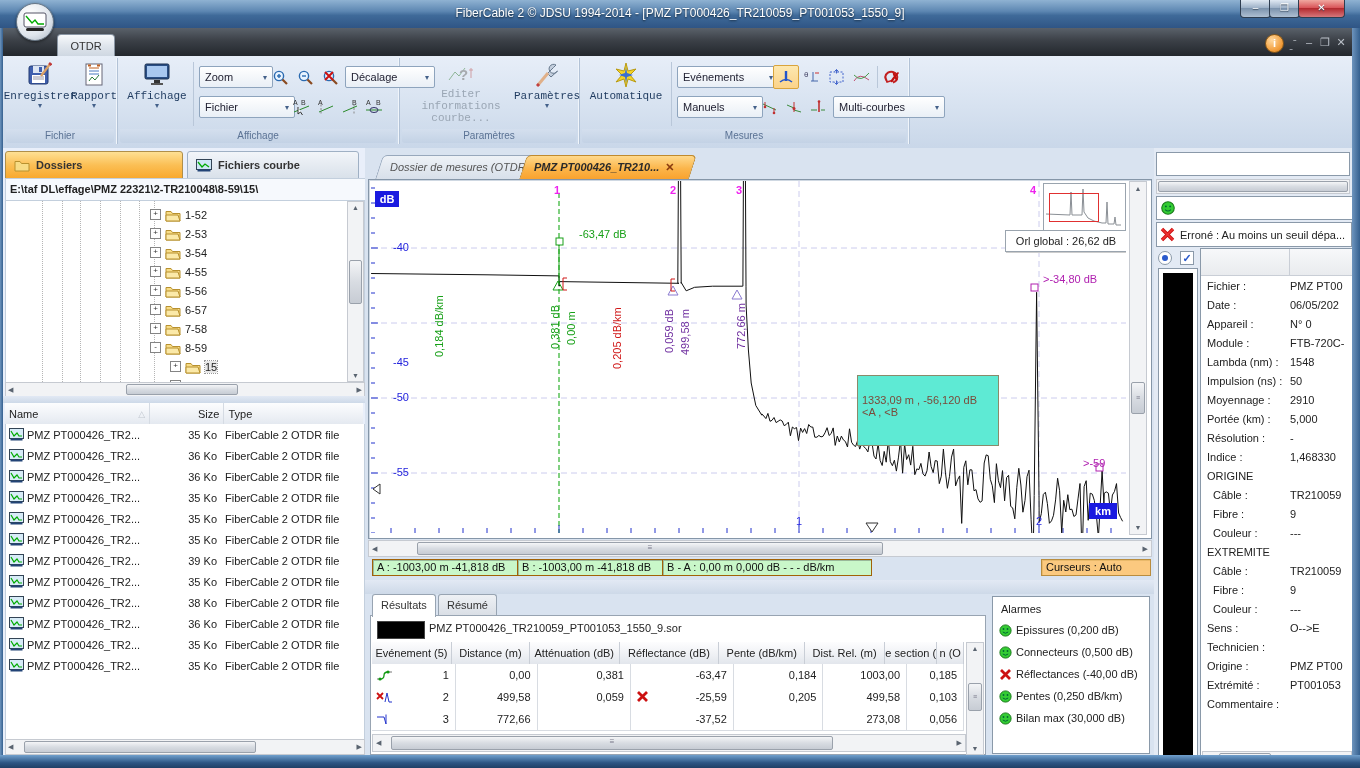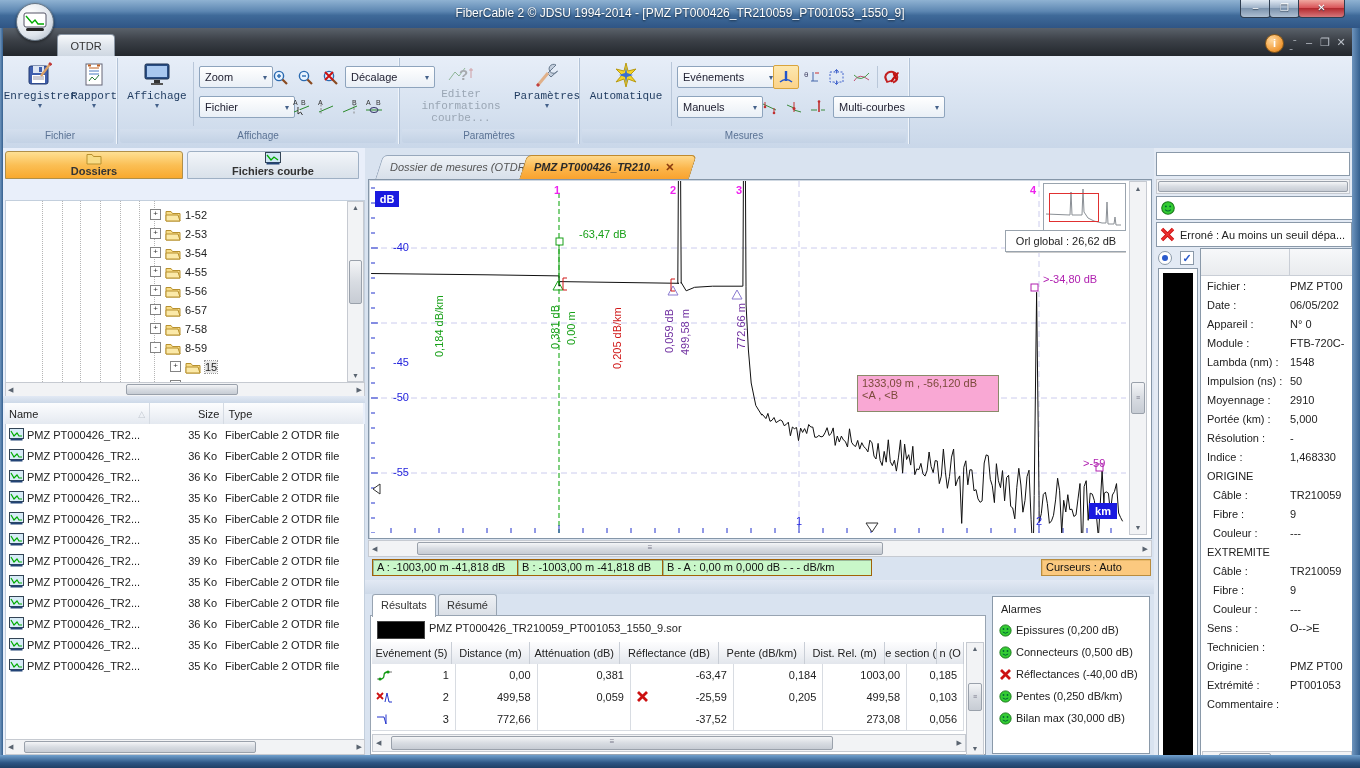--- a/index.html
+++ b/index.html
@@ -34,21 +34,21 @@
     height:66px;top:3px;color:#1e3a5f;font-size:11px;border:1px solid transparent;border-radius:3px;}
   .bigbtn .cap{margin-top:2px;line-height:12px;text-align:center;font-family:Liberation Mono, monospace;}
   .dd{color:#44618a;font-size:8px;line-height:7px;}
   .combo{position:absolute;display:flex;align-items:center;justify-content:space-between;height:20px;
     background:linear-gradient(#ffffff,#e9eff6);border:1px solid #8ea4bd;border-radius:2px;padding:0 5px;color:#223;}
   .icobtn{position:absolute;width:24px;height:22px;display:flex;align-items:center;justify-content:center;border:1px solid transparent;border-radius:2px;}
   .icobtn.sel{background:linear-gradient(#fde8b0,#fbd38a);border:1px solid #d9a43c;}
   .disabled{color:#9aa6b4;}
   
   .leftpanel{left:3px;top:148px;width:362px;height:607px;background:#e9effa;border-right:1px solid #9fb2c9;}
-  .ltab{position:absolute;top:3px;height:26px;border:1px solid #b08f4a;border-radius:3px 3px 0 0;display:flex;align-items:center;padding:0 8px;font-weight:bold;color:#333;flex-direction:column;}
+  .ltab{position:absolute;top:3px;height:26px;border:1px solid #b08f4a;border-radius:3px 3px 0 0;display:flex;align-items:center;gap:6px;padding:0 8px;font-weight:bold;color:#333;}
   .ltab.active{background:linear-gradient(#fee094,#fbbf55 50%,#f9a92e);}
   .ltab.idle{background:linear-gradient(#f2f5f9,#d9e1ea);border-color:#9fb0c4;font-weight:normal;}
   .pathbar{left:2px;top:30px;width:358px;height:21px;background:#f6f9fd;border:1px solid #c3cfdd;
     line-height:20px;font-weight:bold;color:#222;padding-left:4px;white-space:nowrap;overflow:hidden;}
   .treebox{left:2px;top:52px;width:358px;height:181px;background:#fff;border:1px solid #c3cfdd;overflow:hidden;}
   .guide{position:absolute;top:0;bottom:0;width:1px;border-left:1px dotted #b5b5b5;}
   .trow{position:absolute;height:19px;display:flex;align-items:center;}
   .texp{width:9px;height:9px;border:1px solid #848484;background:#fff;font-size:8px;line-height:7px;text-align:center;color:#333;margin-right:4px;}
   .tlabel{margin-left:4px;white-space:nowrap;}
   .tlabel.sel{background:#e8e8e8;outline:1px dotted #999;}
@@ -67,21 +67,21 @@
   .chartframe{left:3px;top:31px;width:782px;height:358px;background:#fff;border:1px solid #8596a8;box-shadow:inset 1px 1px 0 #cfd8e2;}
   .plot{left:6px;top:33px;width:755px;height:352px;background:#fff;overflow:hidden;}
   .badge{position:absolute;background:#1a1ae0;color:#fff;font-weight:bold;font-size:11px;text-align:center;line-height:16px;}
   .ann{position:absolute;font-size:11px;white-space:nowrap;}
   .rot{transform-origin:0 0;transform:rotate(-90deg);}
   .ylab,.xlab{position:absolute;color:#2222dd;font-size:11px;}
   .evlab{position:absolute;color:#ee22ee;font-size:11px;font-weight:bold;}
   .minimap{left:672px;top:2px;width:81px;height:46px;border:1px solid #9aa4ae;background:#fff;}
   .orlbox{left:634px;top:49px;width:120px;height:20px;background:#fff;border:1px solid #9aa4ae;box-shadow:1px 1px 0 #ccc;
     text-align:center;line-height:20px;color:#222;}
-  .tooltip{left:486px;top:194px;width:132px;height:33px;background:#f9a8d4;border:1px solid #8a8a6a;padding:1px 4px;color:#7b4a3a;}
+  .tooltip{left:486px;top:194px;width:132px;height:33px;background:#5eead4;border:1px solid #8a8a6a;padding:18px 4px;color:#7b4a3a;}
   .statusbox{position:absolute;top:3px;height:15px;background:#c9f7c9;border:1px solid #a16207;box-shadow:inset 1px 1px 0 #9ab89a;
     padding:0 4px;line-height:14px;color:#111;white-space:nowrap;}
   .modebox{background:#fbc97f;border:1px solid #b98c3e;box-shadow:inset 1px 1px 0 #e9b96a;}
   
   .rtab{position:absolute;top:0;height:21px;border:1px solid #98a4b2;border-bottom:none;border-radius:3px 3px 0 0;
     padding:0 8px;line-height:20px;background:linear-gradient(#eef1f5,#d9dee5);color:#333;}
   .rtab.active{background:#fff;font-weight:normal;height:22px;z-index:2;}
   .resbody{position:absolute;background:#fff;border:1px solid #98a4b2;}
   .rhead{position:absolute;display:flex;height:22px;background:linear-gradient(#fdfdfe,#eef0f4 60%,#e2e6ec);border-bottom:1px solid #b9bfc8;}
   .rhcell{height:100%;display:flex;align-items:center;justify-content:center;border-right:1px solid #c9ced6;
@@ -376,20 +376,21 @@
     <div class="ltab idle" style="left:184px;width:154px;">
       <span>
           <svg width="16" height="13" viewBox="0 0 16 13">
             <rect x="0.5" y="0.5" width="15" height="10" fill="#cfe6f5" stroke="#345"></rect>
             <polyline points="2,3 6,8 9,5 13,8" fill="none" stroke="#0a0" stroke-width="1.3"></polyline>
             <rect x="1.5" y="10.5" width="13" height="2" fill="#247"></rect>
           </svg>
         </span>
       <span style="font-weight:bold;">Fichiers courbe</span>
     </div>
+    <div class="abs pathbar">E:\taf DL\effage\PMZ 22321\2-TR210048\8-59\15\</div>
 
     <div class="abs treebox" id="treebox">
       <div class="guide" style="left:36px;"></div>
         <div class="guide" style="left:56px;"></div>
       <div class="guide" style="left:74px;"></div>
         <div class="guide" style="left:94px;"></div>
       <div class="guide" style="left:114px;"></div>
         <div class="guide" style="left:133px;"></div>
       <div class="guide" style="left:148px;"></div>
       <div id="tree-rows">

